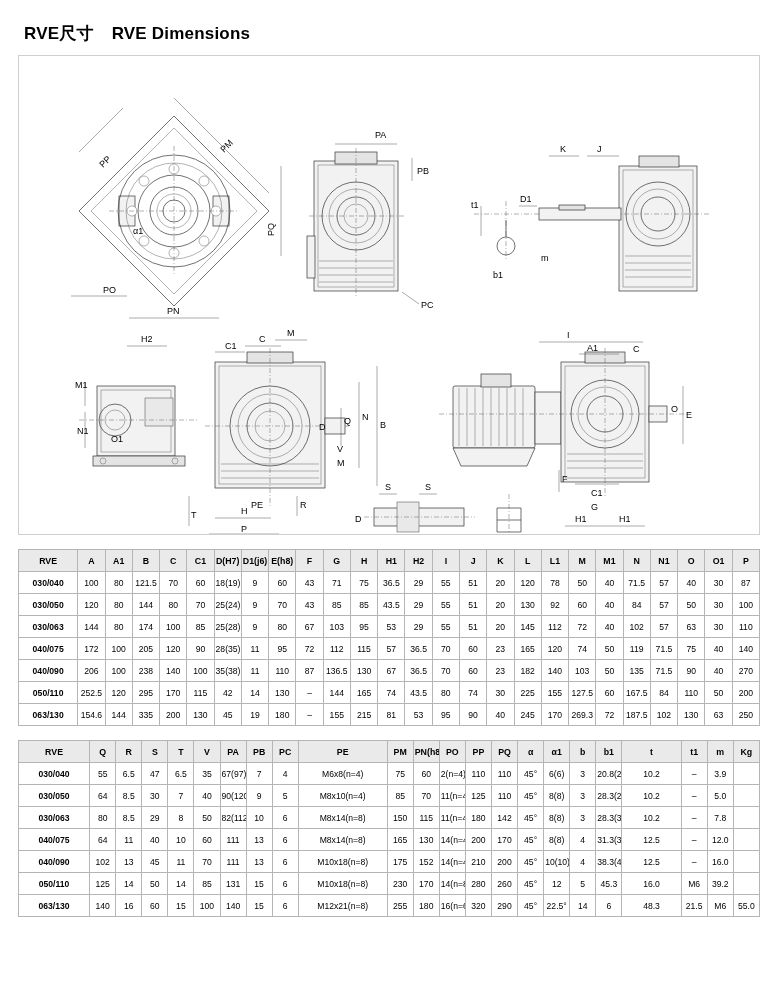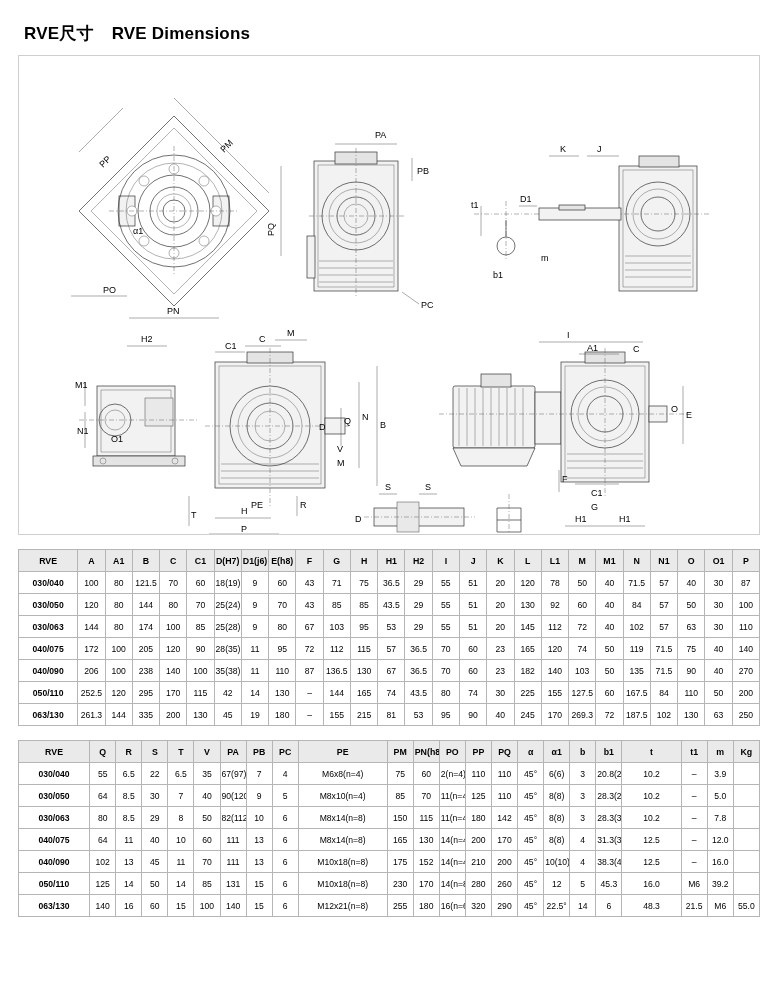--- a/index.html
+++ b/index.html
@@ -551,21 +551,21 @@
           <td>127.5</td>
           <td>60</td>
           <td>167.5</td>
           <td>84</td>
           <td>110</td>
           <td>50</td>
           <td>200</td>
         </tr>
         <tr>
           <td>063/130</td>
-          <td>261.3</td>
+          <td>154.6</td>
           <td>144</td>
           <td>335</td>
           <td>200</td>
           <td>130</td>
           <td>45</td>
           <td>19</td>
           <td>180</td>
           <td>–</td>
           <td>155</td>
           <td>215</td>
@@ -638,21 +638,21 @@
           <th>t1</th>
           <th>m</th>
           <th>Kg</th>
         </tr>
       </thead>
       <tbody>
         <tr>
           <td>030/040</td>
           <td>55</td>
           <td>6.5</td>
-          <td>22</td>
+          <td>47</td>
           <td>6.5</td>
           <td>35</td>
           <td>67(97)</td>
           <td>7</td>
           <td>4</td>
           <td>M6x8(n=4)</td>
           <td>75</td>
           <td>60</td>
           <td>2(n=4)</td>
           <td>110</td>

